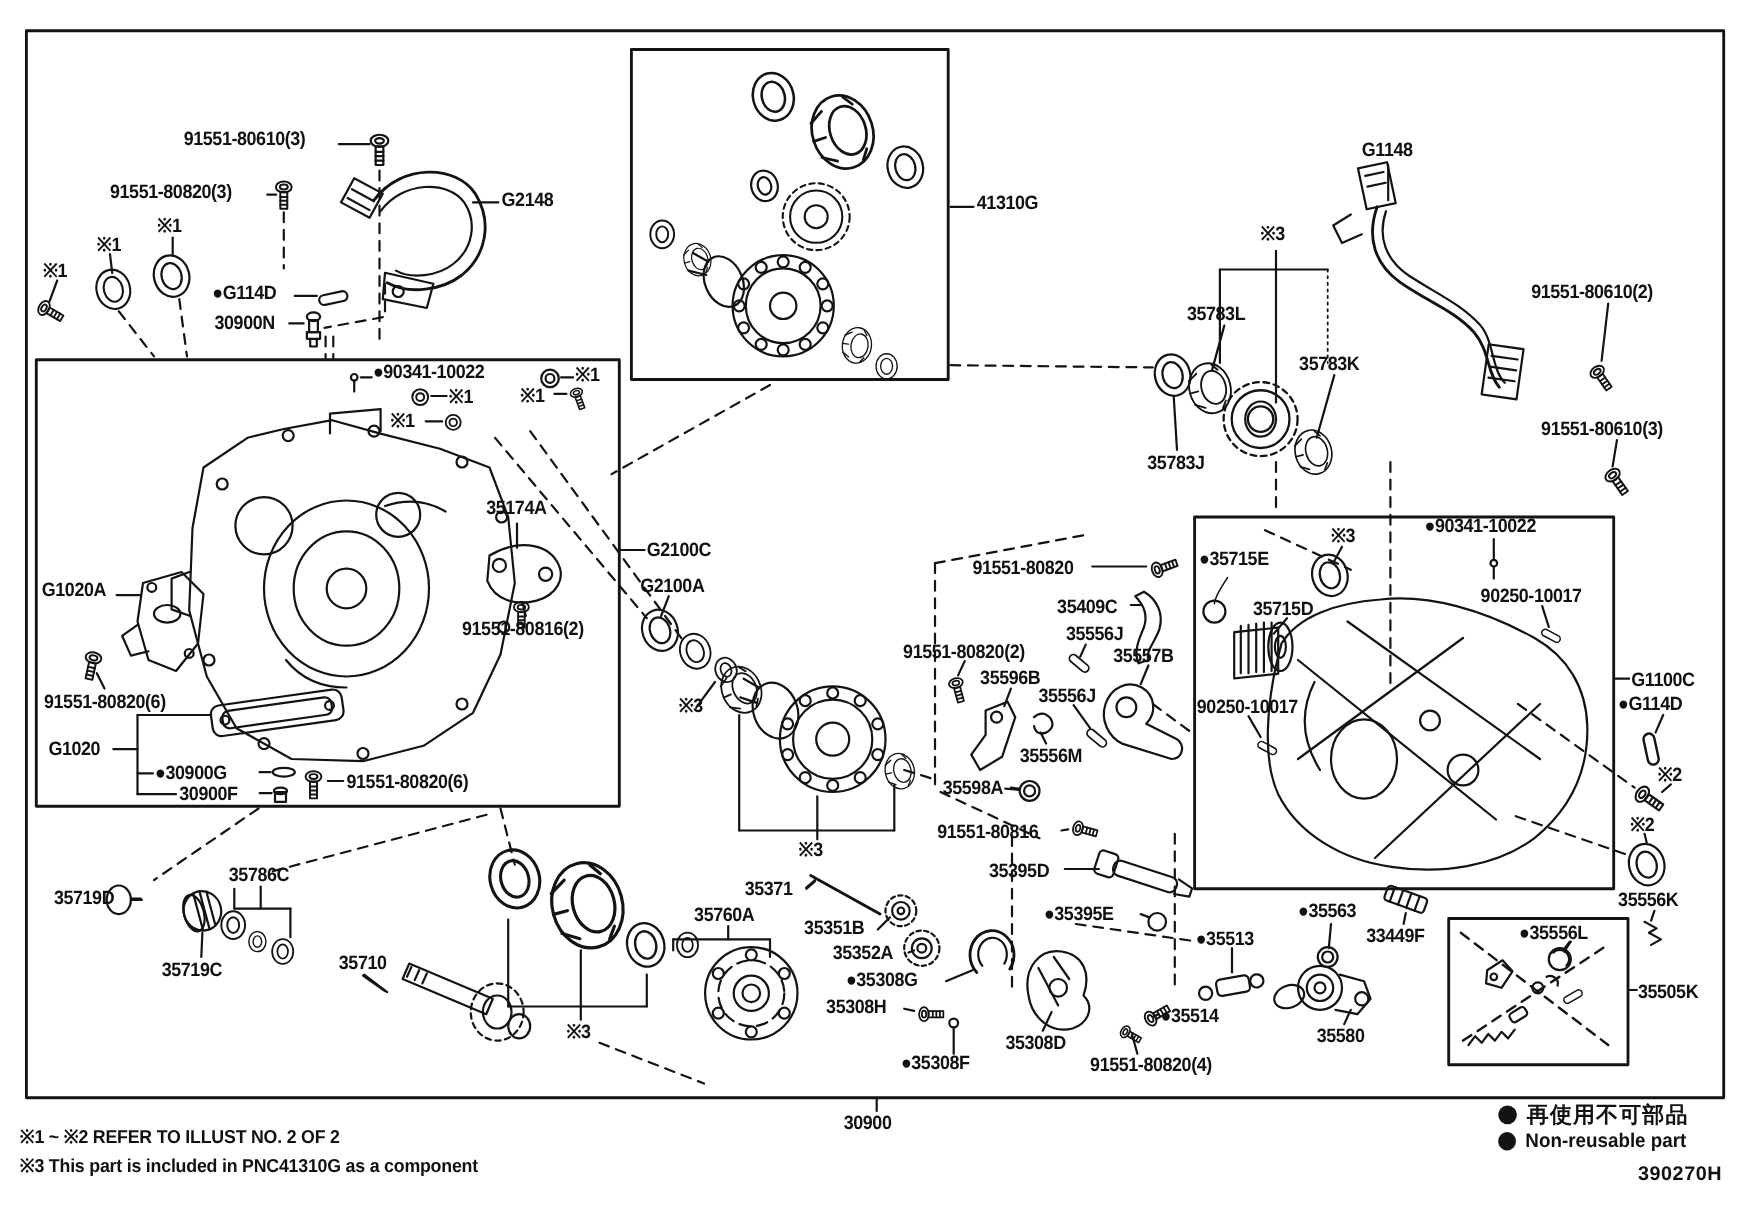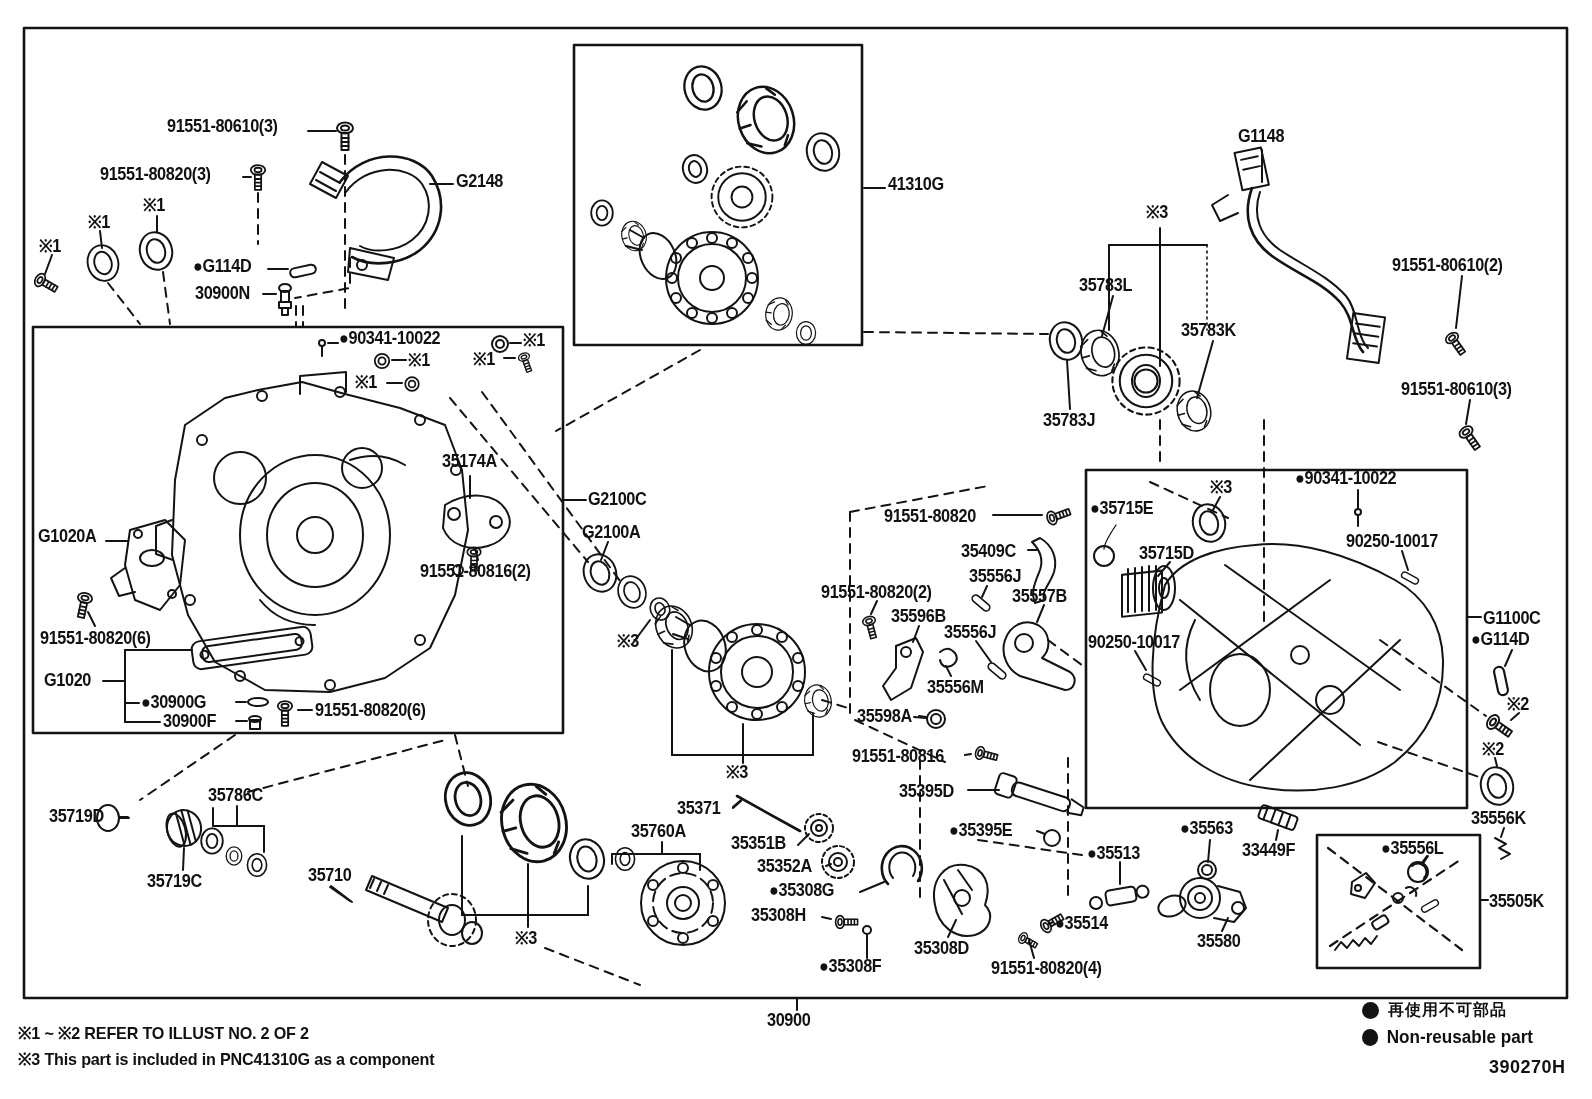--- a/index.html
+++ b/index.html
@@ -10,21 +10,21 @@
   svg .thin{stroke-width:1.3;}
   svg .thick{stroke-width:2.6;}
   svg .dash{stroke-dasharray:9 7;stroke-width:2.2;}
   svg .dot2{stroke-dasharray:2 4;stroke-width:1.6;}
   .plabel{position:absolute;white-space:nowrap;font-weight:700;font-size:17.5px;
           letter-spacing:-0.4px;transform:scaleX(.93);transform-origin:left top;line-height:1.05;}
   .footnote{position:absolute;font-weight:700;font-size:17px;letter-spacing:-0.2px;
             transform:scaleX(.95);transform-origin:left top;white-space:nowrap;}
   .legend-row{position:absolute;display:flex;align-items:center;gap:9px;font-weight:700;white-space:nowrap;}
   .legend-dot{width:17px;height:17px;border-radius:50%;background:#131313;flex:0 0 auto;}
-  .legend-jp{font-size:16px;letter-spacing:1px;}
+  .legend-jp{font-size:20px;letter-spacing:1px;}
   .legend-en{font-size:18px;transform:scaleX(.95);transform-origin:left top;}
   .docnum{position:absolute;font-weight:700;font-size:18px;letter-spacing:.5px;}
 </style>
 </head>
 <body>
 
 <div class="stage">
 
 <svg width="1592" height="1099" viewBox="0 0 1592 1099">
   <defs>

